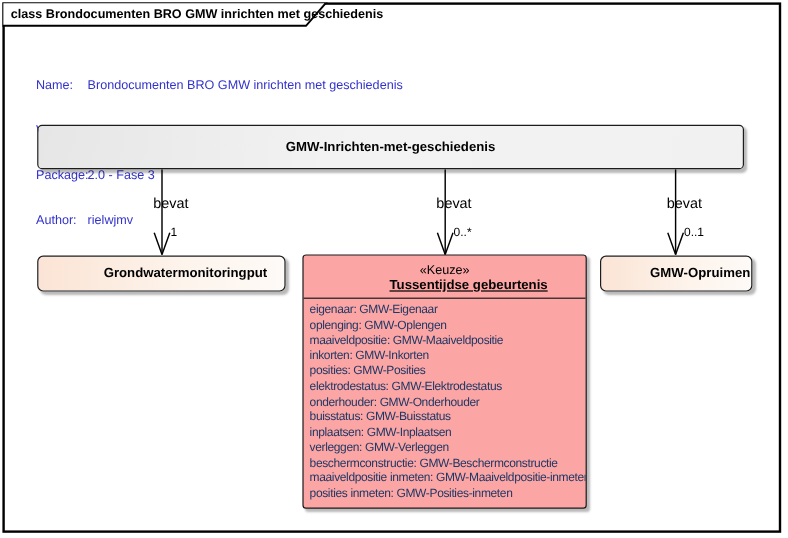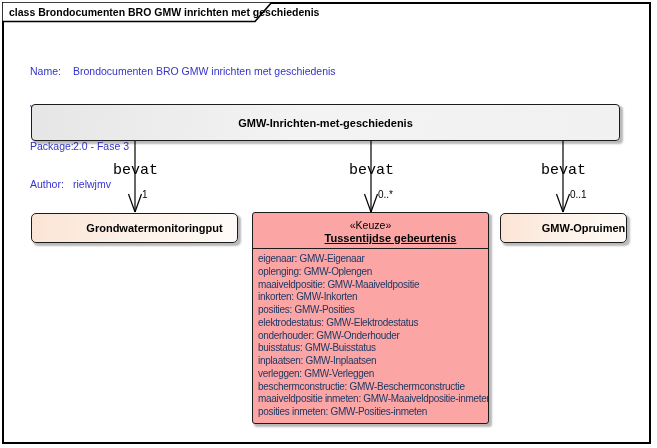--- a/index.html
+++ b/index.html
@@ -50,22 +50,22 @@
   }
   .divider{border-top:1.5px solid #1c1c1c;margin:0;}
   .attr-list{padding:4px 16px 0 5px;overflow:hidden;}
   .attr-row{
     font-size:10px;letter-spacing:-0.3px;line-height:12.75px;
     color:#1f3864;white-space:nowrap;
   }
   .connector{position:absolute;top:141px;width:18px;height:73px;}
   .connector svg{display:block;}
   .conn-label{
-    position:absolute;top:162px;width:44px;text-align:center;
-    font-size:15px;color:#000;font-family:Liberation Mono, monospace;
+    position:absolute;top:162px;width:44px;text-align:right;
+    font-size:12px;color:#000;
   }
   .conn-mult{
     position:absolute;top:189px;font-size:10px;color:#000;white-space:nowrap;
   }
 </style>
 </head>
 <body>
 
 <div class="canvas">
 

